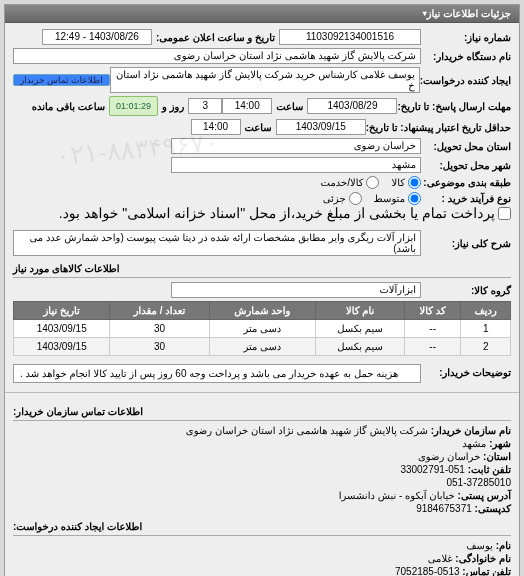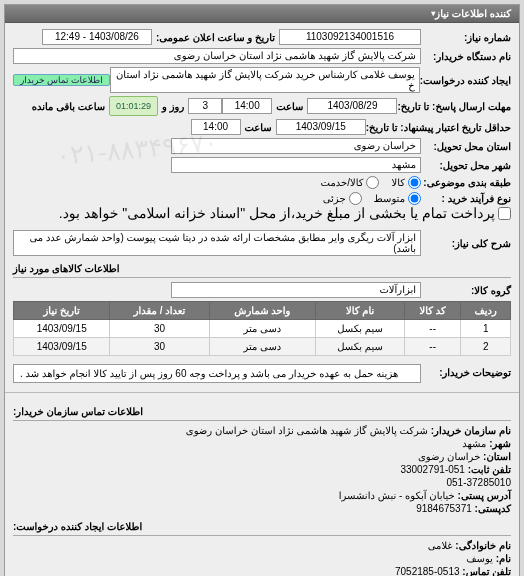--- a/index.html
+++ b/index.html
@@ -8,41 +8,41 @@
 .header { background: linear-gradient(#888, #666); color: #fff; padding: 3px 8px; border-bottom: 1px solid #555; text-align: right; font-weight: bold; display: flex; align-items: center; }
 .header .chev { margin-left: auto; font-size: 8px; }
 .content { padding: 6px 8px; }
 .row { display: flex; align-items: center; margin-bottom: 3px; flex-wrap: wrap; }
 .lbl { font-weight: bold; white-space: nowrap; padding-left: 0; min-width: 90px; text-align: right; }
 .lbl-sm { font-weight: bold; white-space: nowrap; padding: 0 4px; }
 .field { background: #fff; border: 1px solid #999; padding: 1px 4px; min-height: 16px; flex: 1; text-align: right; }
 .field-sm { background: #fff; border: 1px solid #999; padding: 1px 4px; min-height: 16px; width: 72px; text-align: center; }
 .field-w { background: #fff; border: 1px solid #999; padding: 1px 4px; min-height: 16px; width: 142px; text-align: center; }
 .field-lg { background: #fff; border: 1px solid #999; padding: 1px 4px; min-height: 16px; width: 250px; text-align: right; }
-.tag { background: #86efac; border: 1px solid #6ba4c7; color: #225; padding: 0 6px; border-radius: 2px; font-size: 9px; }
+.tag { background: #3b82f6; border: 1px solid #6ba4c7; color: #225; padding: 0 6px; border-radius: 2px; font-size: 9px; }
 .tag-grn { background: #d8f0c8; border: 1px solid #8bbf6b; color: #264; padding: 4px 6px; border-radius: 2px; font-size: 9px; }
 .section-title { font-weight: bold; border-bottom: 1px solid #aaa; padding: 3px 0; margin: 4px 0; text-align: left; }
 table { width: 100%; border-collapse: collapse; font-size: 10px; }
 th { background: #777; color: #fff; padding: 3px; border: 1px solid #666; }
 td { background: #fff; padding: 3px; border: 1px solid #ccc; text-align: center; }
 tr:nth-child(even) td { background: #f3f3f3; }
 .radio { display: inline-flex; align-items: center; margin-left: 12px; }
 .radio input { margin-left: 3px; }
 .desc-box { background: #fff; border: 1px solid #999; padding: 3px 6px; margin-top: 2px; text-align: left; }
 .contact-line { margin-bottom: 2px; text-align: right; }
 .contact-box { background: #eee; padding: 6px 8px; border-top: 1px solid #bbb; }
 .watermark { position: relative; }
 .watermark::before { content: "۰۲۱-۸۸۳۴۹۶۷۰"; position: absolute; top: 30%; left: 10%; font-size: 26px; color: rgba(0,0,0,0.07); transform: rotate(-5deg); pointer-events: none; }
 </style>
 </head>
 <body>
 
 <div class="panel">
   <div class="header">
-    <span>کننده اطلاعات نیاز</span>
+    <span>جزئیات اطلاعات نیاز</span>
     <span class="chev">▾</span>
   </div>
   <div class="content watermark">
 
     <div class="row">
       <span class="lbl">شماره نیاز:</span>
       <span class="field-w">1103092134001516</span>
       <span class="lbl-sm">تاریخ و ساعت اعلان عمومی:</span>
       <span class="field-w" style="width:110px">1403/08/26 - 12:49</span>
     </div>
@@ -168,17 +168,17 @@
   <div class="contact-box">
     <div class="section-title">اطلاعات تماس سازمان خریدار:</div>
     <div class="contact-line"><b>نام سازمان خریدار:</b> <span>شرکت پالایش گاز شهید هاشمی نژاد استان خراسان رضوی</span></div>
     <div class="contact-line"><b>شهر:</b> <span>مشهد</span></div>
     <div class="contact-line"><b>استان:</b> <span>خراسان رضوی</span></div>
     <div class="contact-line"><b>تلفن ثابت:</b> <span>051-33002791</span></div>
     <div class="contact-line"><span>051-37285010</span></div>
     <div class="contact-line"><b>آدرس پستی:</b> <span>خیابان آبکوه - نبش دانشسرا</span></div>
     <div class="contact-line"><b>کدپستی:</b> <span>9184675371</span></div>
     <div class="section-title">اطلاعات ایجاد کننده درخواست:</div>
+    <div class="contact-line"><b>نام:</b> <span>یوسف</span></div>
     <div class="contact-line"><b>نام خانوادگی:</b> <span>غلامی</span></div>
-    <div class="contact-line"><b>نام:</b> <span>یوسف</span></div>
     <div class="contact-line"><b>تلفن تماس:</b> <span>0513-7052185</span></div>
   </div>
 </div>
 
 </body></html>

